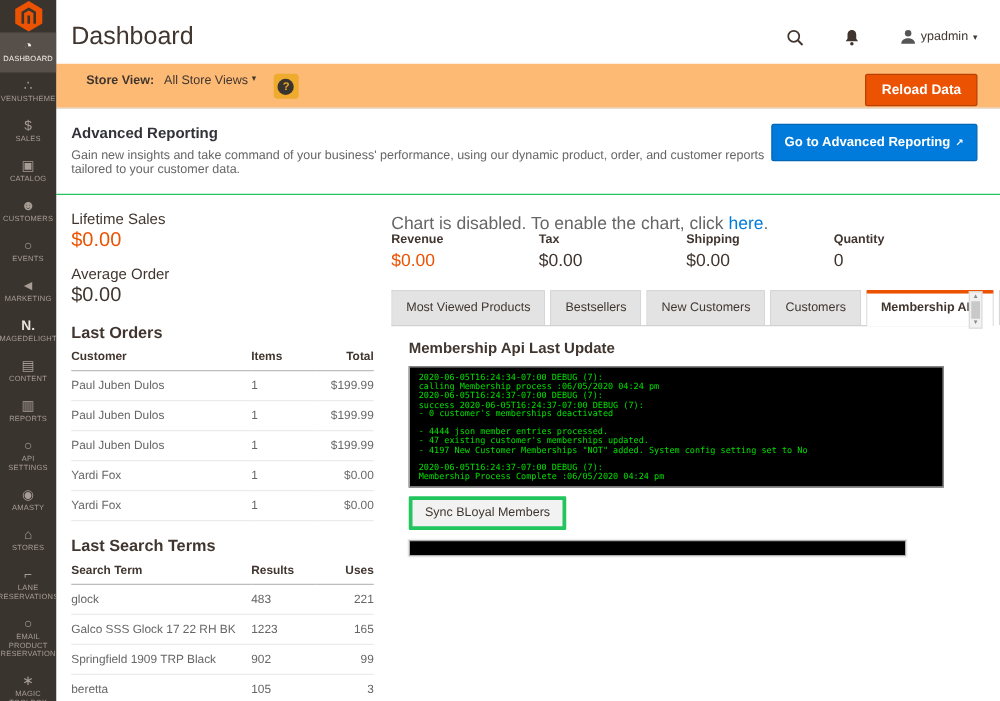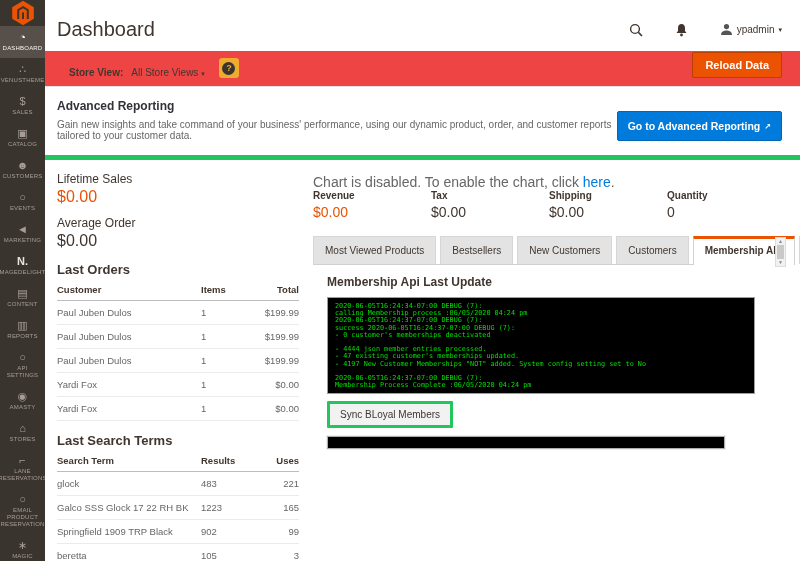--- a/index.html
+++ b/index.html
@@ -19,29 +19,29 @@
   
   .main { position:absolute; left:45px; right:0; top:0; bottom:0; background:#fff; }
   .page-header { display:flex; align-items:center; justify-content:space-between; padding:18px 18px 10px 12px; }
   .page-title { font-size:20px; font-weight:400; color:#41362f; }
   .header-actions { display:flex; align-items:center; gap:32px; }
   .hicon { cursor:pointer; display:flex; align-items:center; }
   .user-chip { display:flex; align-items:center; gap:4px; cursor:pointer; }
   .user-chip .uname { font-size:10px; color:#41362f; }
   .user-chip .caret { font-size:7px; color:#41362f; }
 
-  .toolbar { background:#ef4444; border-bottom:1px solid #e3e3e3; display:flex; align-items:flex-end; padding:8px 18px 8px 24px; height:36px; }
+  .toolbar { background:#fdba74; border-bottom:1px solid #e3e3e3; display:flex; align-items:flex-start; padding:8px 18px 8px 24px; height:36px; }
   .sv-label { font-size:10px; font-weight:bold; color:#41362f; margin-right:8px; }
   .sv-value { font-size:10px; color:#41362f; cursor:pointer; }
   .sv-caret { font-size:7px; color:#41362f; margin-left:3px; cursor:pointer; }
   .help-badge { width:20px; height:20px; margin-left:14px; background:#efab2e; border-radius:3px; display:flex; align-items:center; justify-content:center; cursor:pointer; }
   .help-badge .qmark { width:13px; height:13px; background:#3a342f; color:#efab2e; border-radius:50%; font-size:9px; font-weight:bold; display:flex; align-items:center; justify-content:center; }
   .btn-reload { margin-left:auto; background:#eb5202; color:#fff; border:1px solid #b84002; border-radius:2px; font-size:11px; font-weight:bold; padding:6px 12px; cursor:pointer; font-family:inherit; }
 
-  .advanced { display:flex; align-items:flex-end; justify-content:space-between; border-bottom:5px solid #22c55e; padding:12px 18px 14px 12px; }
+  .advanced { display:flex; align-items:flex-start; justify-content:space-between; border-bottom:1px solid #22c55e; padding:12px 18px 14px 12px; }
   .adv-title { font-size:12px; font-weight:bold; color:#32323a; margin-bottom:6px; }
   .adv-desc { font-size:10px; color:#666; }
   .btn-adv { background:#007bdb; color:#fff; border:1px solid #0066b6; border-radius:2px; font-size:10.5px; font-weight:bold; padding:8px 10px; cursor:pointer; white-space:nowrap; font-family:inherit; display:flex; align-items:center; gap:4px; }
 
   .content { display:flex; padding:12px 14px 0 12px; gap:14px; }
   .col-left { width:242px; flex:0 0 242px; }
   .col-right { flex:1; min-width:0; }
 
   
   .stat-block { margin-bottom:10px; }

